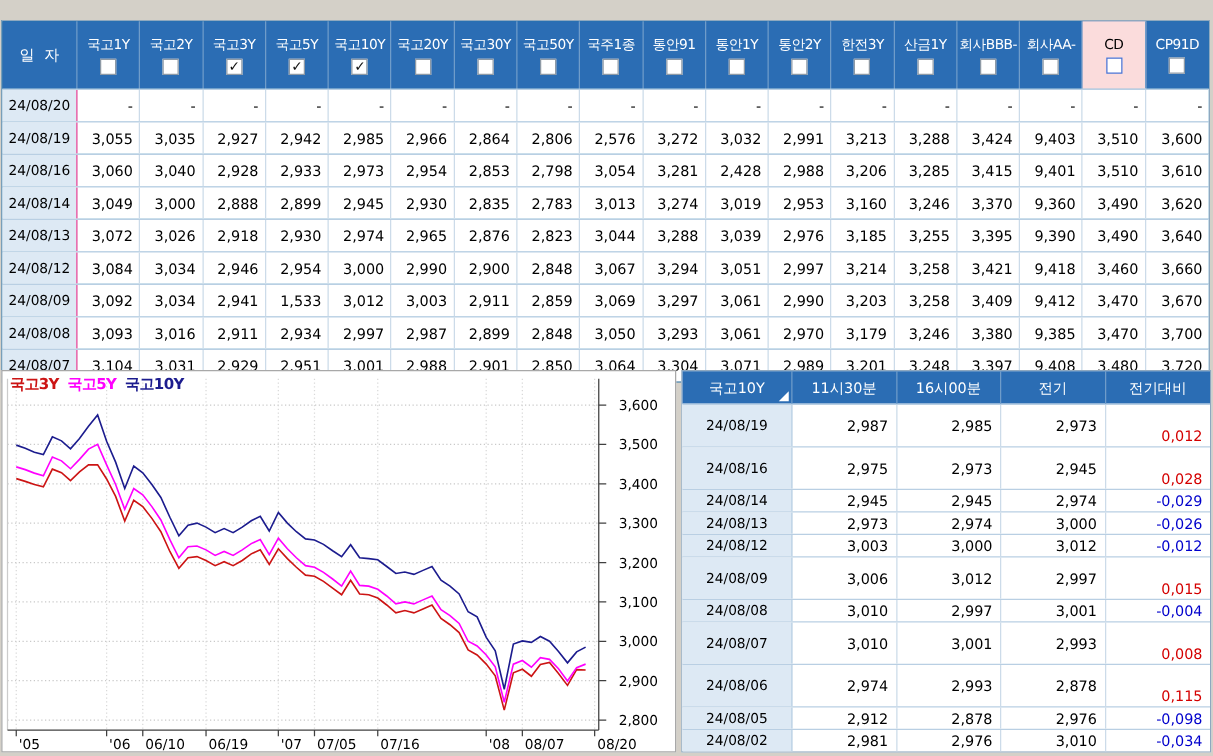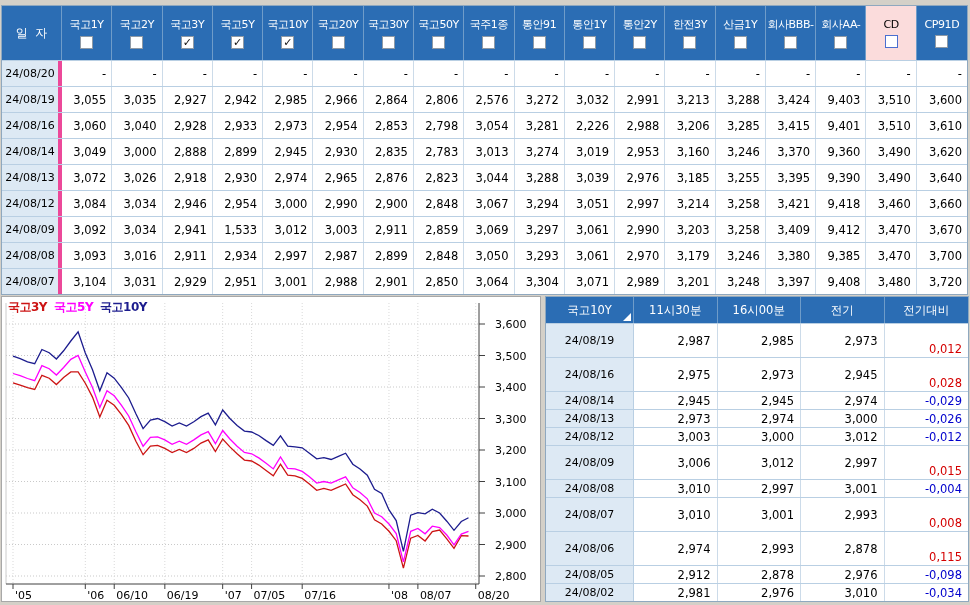--- a/index.html
+++ b/index.html
@@ -3,21 +3,21 @@
 <meta charset="utf-8">
 <style>
   * { margin:0; padding:0; box-sizing:border-box; }
   html,body { background:#d4d0c8; }
   .window {
     position:relative; width:970px; height:605px; background:#d4d0c8;
     font-family:"DejaVu Sans","Liberation Sans",sans-serif; overflow:hidden;
   }
   
   .top-table {
-    position:absolute; left:1px; top:5px; width:967px; height:290px;
+    position:absolute; left:1px; top:16px; width:967px; height:290px;
     display:flex; flex-direction:column; background:#0369a1;
     border:1px solid #8fa8bf;
   }
   .tt-header {
     display:grid; grid-template-columns:60px repeat(18,1fr);
     flex:0 0 54px; background:#2b6db4;
   }
   .tt-datehead {
     display:flex; align-items:center; justify-content:center;
     color:#fff; font-size:12px; white-space:pre;
@@ -36,21 +36,21 @@
     font-size:11px; line-height:1; color:#111; cursor:default;
   }
   .cd .cb { border-color:#4a6fd0; }
   .tt-row {
     display:grid; grid-template-columns:60px repeat(18,1fr);
     flex:1 1 auto; background:#fff; border-top:1px solid #b9cfe3;
   }
   .tt-date {
     background:#dde9f4; font-size:11px; color:#000;
     display:flex; align-items:center; justify-content:center;
-    border-right:4px solid #ec4899;
+    border-right:1px solid #ec4899;
   }
   .tt-val {
     font-size:11.5px; color:#000;
     display:flex; align-items:center; justify-content:flex-end;
     padding-right:5px; border-right:1px solid #ccdbe9;
   }
   .tt-row > div:last-child { border-right:none; }
 
   
   .chart-panel {
@@ -227,21 +227,21 @@
         <div class="tt-val">3,060</div>
         <div class="tt-val">3,040</div>
         <div class="tt-val">2,928</div>
         <div class="tt-val">2,933</div>
         <div class="tt-val">2,973</div>
         <div class="tt-val">2,954</div>
         <div class="tt-val">2,853</div>
         <div class="tt-val">2,798</div>
         <div class="tt-val">3,054</div>
         <div class="tt-val">3,281</div>
-        <div class="tt-val">2,226</div>
+        <div class="tt-val">2,428</div>
         <div class="tt-val">2,988</div>
         <div class="tt-val">3,206</div>
         <div class="tt-val">3,285</div>
         <div class="tt-val">3,415</div>
         <div class="tt-val">9,401</div>
         <div class="tt-val">3,510</div>
         <div class="tt-val">3,610</div>
       </div>
       <div class="tt-row">
         <div class="tt-date">24/08/14</div>

